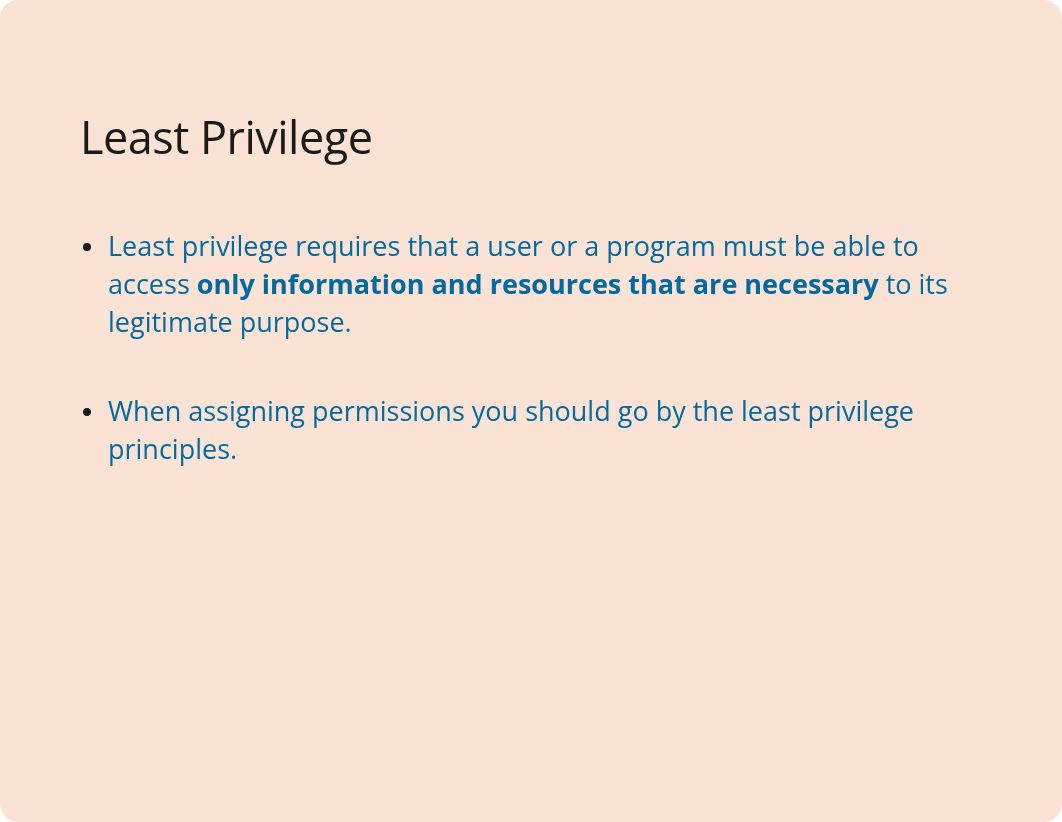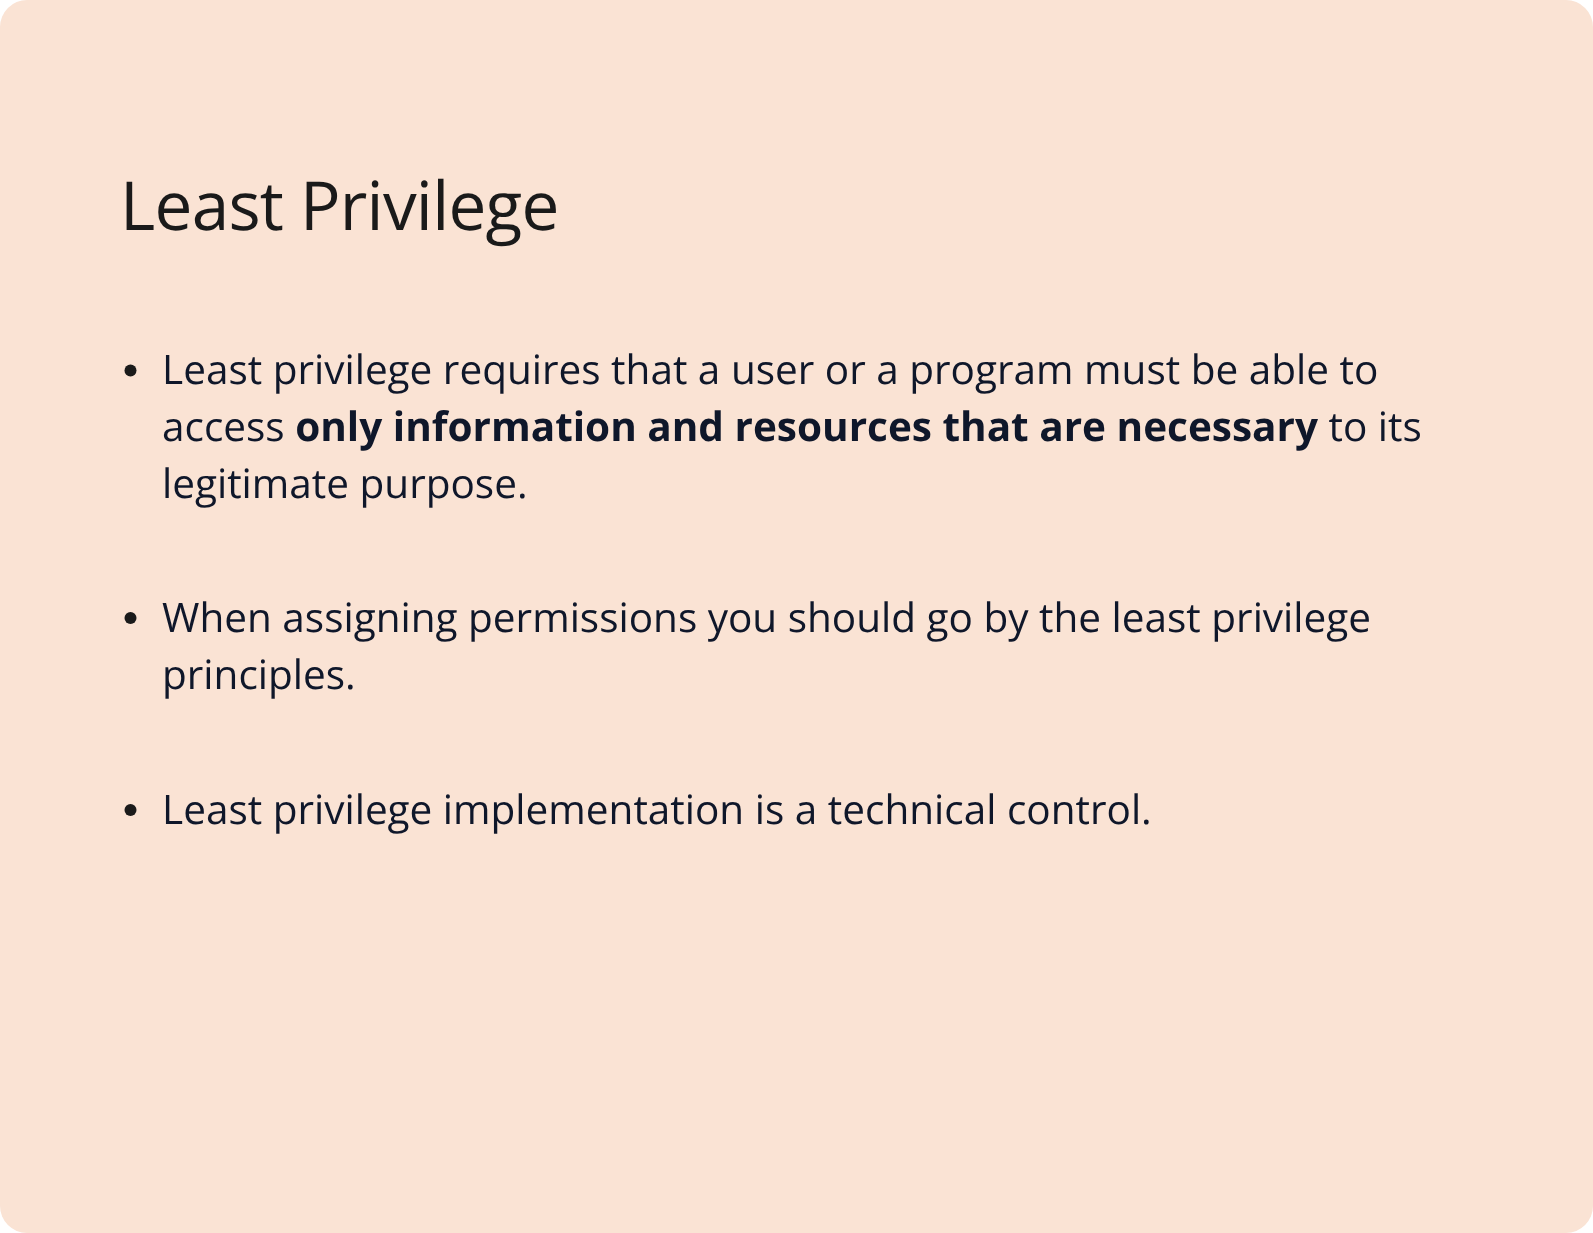--- a/index.html
+++ b/index.html
@@ -34,21 +34,21 @@
     }
     .bullets {
       list-style: none;
       padding: 0;
     }
     .bullets li {
       position: relative;
       padding-left: 28px;
       font-size: 27px;
       line-height: 1.4;
-      color: #0f172a;
+      color: #0369a1;
       margin-bottom: 52px;
       font-weight: 400;
     }
     .bullets li::before {
       content: '';
       position: absolute;
       left: 3px;
       top: 16px;
       width: 8px;
       height: 8px;
@@ -64,17 +64,14 @@
 
 <div class="slide">
   <h1 class="title">Least Privilege</h1>
   <ul class="bullets">
     <li>
       <span>Least privilege requires that a user or a program must be able to access </span><span class="bold">only information and resources that are necessary</span><span> to its legitimate purpose.</span>
     </li>
     <li>
       <span>When assigning permissions you should go by the least privilege principles.</span><span class="bold"></span><span></span>
     </li>
-    <li>
-      <span>Least privilege implementation is a technical control.</span><span class="bold"></span><span></span>
-    </li>
   </ul>
 </div>
 
 </body></html>

